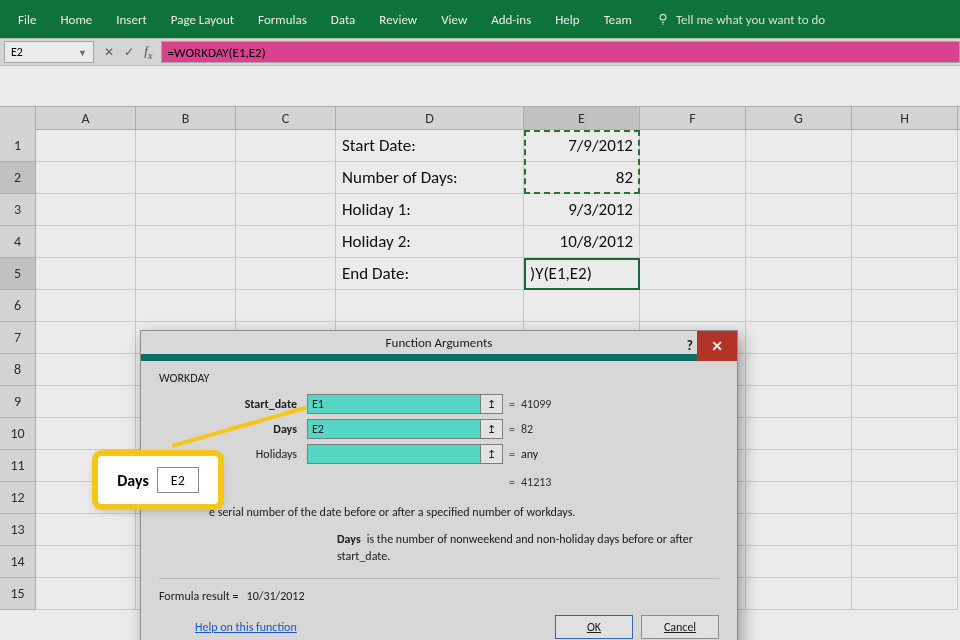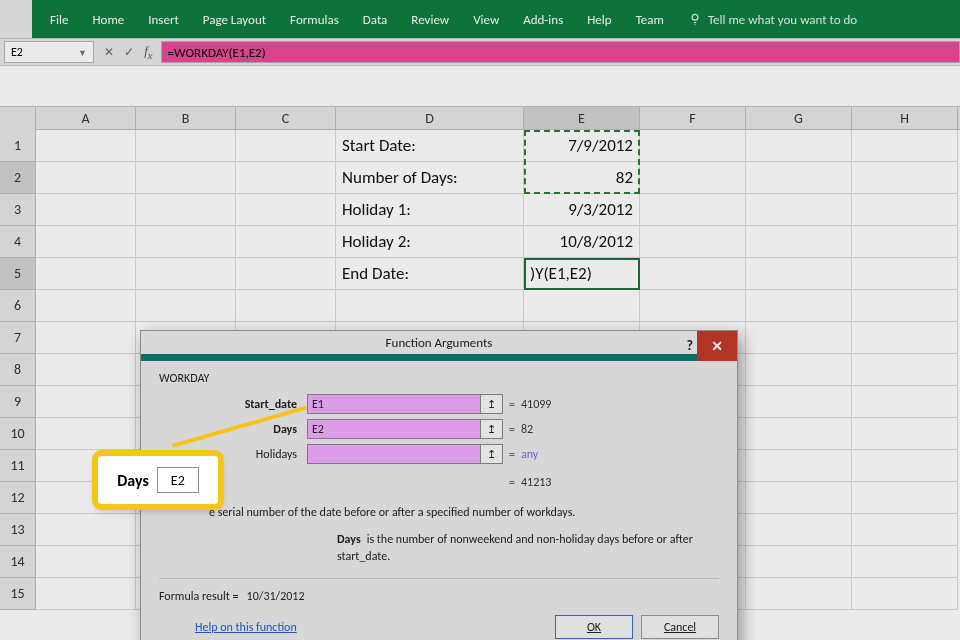--- a/index.html
+++ b/index.html
@@ -34,21 +34,20 @@
   
   .ribbon {
     background: #107c41;
     height: 38px;
     display: flex;
     align-items: center;
     gap: 24px;
     padding: 0 18px;
     color: #fff;
     font-size: 13px;
-    margin-left: 32px;
   }
   .ribbon .tab { cursor: pointer; }
   .ribbon .tell { display:flex; gap:6px; opacity:.9;}
   .bulb { width:14px;height:14px; display:inline-block; }
   
   .formula-row {
     background: #e8e8e8;
     border-top:1px solid #c8c8c8;
     border-bottom:1px solid #c8c8c8;
     height: 28px;
@@ -190,21 +189,21 @@
   .dlg-body { padding:10px 18px 12px 18px; }
   .dlg-fn { font-size:12px; margin-bottom:8px;}
   .arg-row {
     display:flex; align-items:center; height:22px; margin-bottom:3px;
   }
   .arg-label {
     width:148px; text-align:right; padding-right:10px; font-size:12px;
   }
   .arg-label.bold { font-weight:bold;}
   .arg-input {
-    width:174px; height:20px; background:#f0abfc; border:1px solid #888;
+    width:174px; height:20px; background:#5eead4; border:1px solid #888;
     padding:0 4px; font-size:12px; display:flex;align-items:center;
   }
   .arg-pick {
     width:22px;height:20px; border:1px solid #888; border-left:none;
     background:#f7f7f7; display:flex;align-items:center;justify-content:center;
     font-size:11px; cursor:pointer;
   }
   .arg-eq { margin:0 6px; color:#666;}
   .arg-val { font-size:12px; color:#333;}
   .dlg-desc { padding:8px 0 6px 50px; font-size:12px; line-height:1.4;}
@@ -502,21 +501,21 @@
         <div class="arg-input">E2</div>
         <div class="arg-pick">↥</div>
         <div class="arg-eq">=</div>
         <div class="arg-val">82</div>
       </div>
       <div class="arg-row">
         <div class="arg-label">Holidays</div>
         <div class="arg-input"></div>
         <div class="arg-pick">↥</div>
         <div class="arg-eq">=</div>
-        <div class="arg-val" style="color:#8b5cf6">any</div>
+        <div class="arg-val" style="color:#0f172a">any</div>
       </div>
 
       <div class="arg-row" style="margin-top:6px;">
         <div class="arg-label"></div>
         <div style="width:196px"></div>
         <div class="arg-eq">=</div>
         <div class="arg-val">41213</div>
       </div>
 
       <div class="dlg-desc">e serial number of the date before or after a specified number of workdays.</div>

